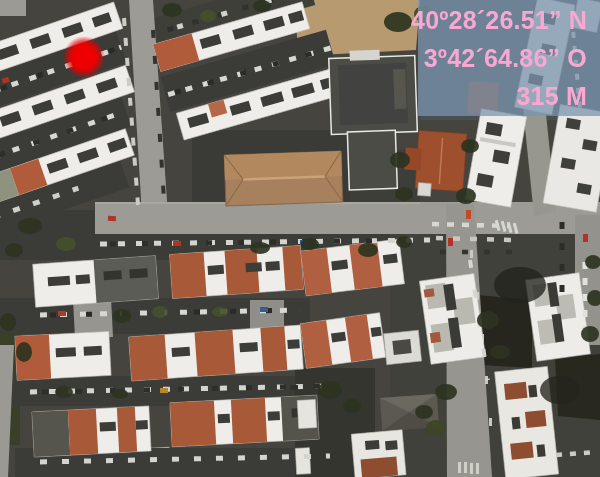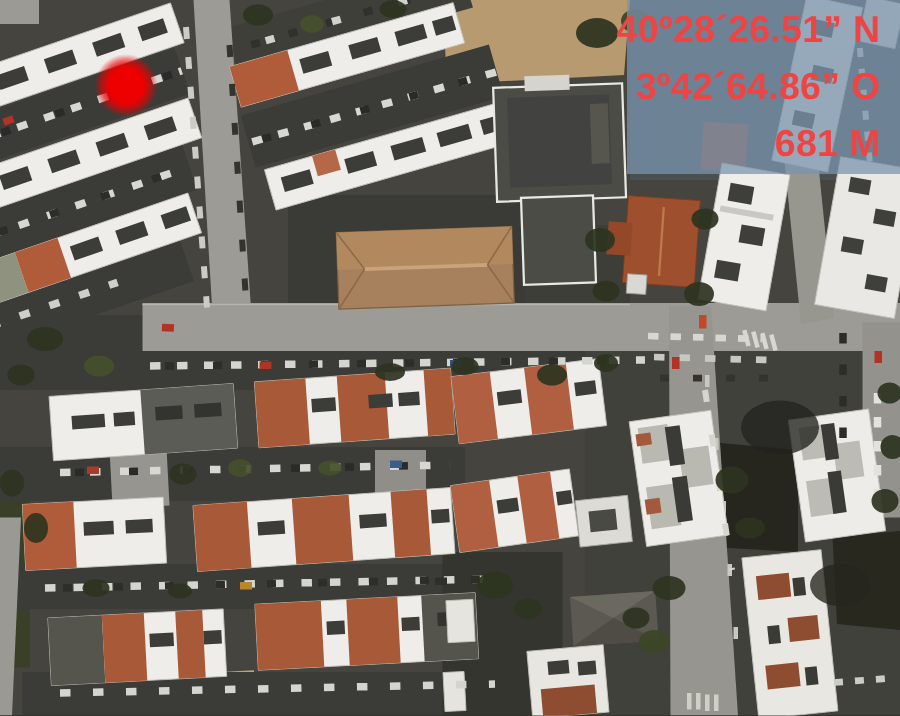--- a/index.html
+++ b/index.html
@@ -447,19 +447,19 @@
     <ellipse cx="593" cy="262" rx="8" ry="7"></ellipse>
         <ellipse cx="595" cy="298" rx="8" ry="8"></ellipse>
     <ellipse cx="590" cy="334" rx="9" ry="8"></ellipse>
         <ellipse cx="500" cy="352" rx="10" ry="7"></ellipse>
     <ellipse cx="220" cy="312" rx="8" ry="5" fill="#46502c"></ellipse>
   </g>
 
   <circle cx="84" cy="57" r="21" fill="url(#dotGrad)"></circle>
 </svg>
 
-<div class="gps-panel" style="background: rgba(123, 149, 174, 0.74); color: #ef4444; margin-left: 10px;">
+<div class="gps-panel" style="background: rgba(123, 149, 174, 0.74); color: #f9a8d4; margin-left: 10px;">
   <div class="gps-line">40º28´26.51” N</div>
   <div class="gps-line">3º42´64.86” O</div>
-  <div class="gps-line">681 M</div>
+  <div class="gps-line">315 M</div>
 </div>
 
 </div>
 
 </body></html>

